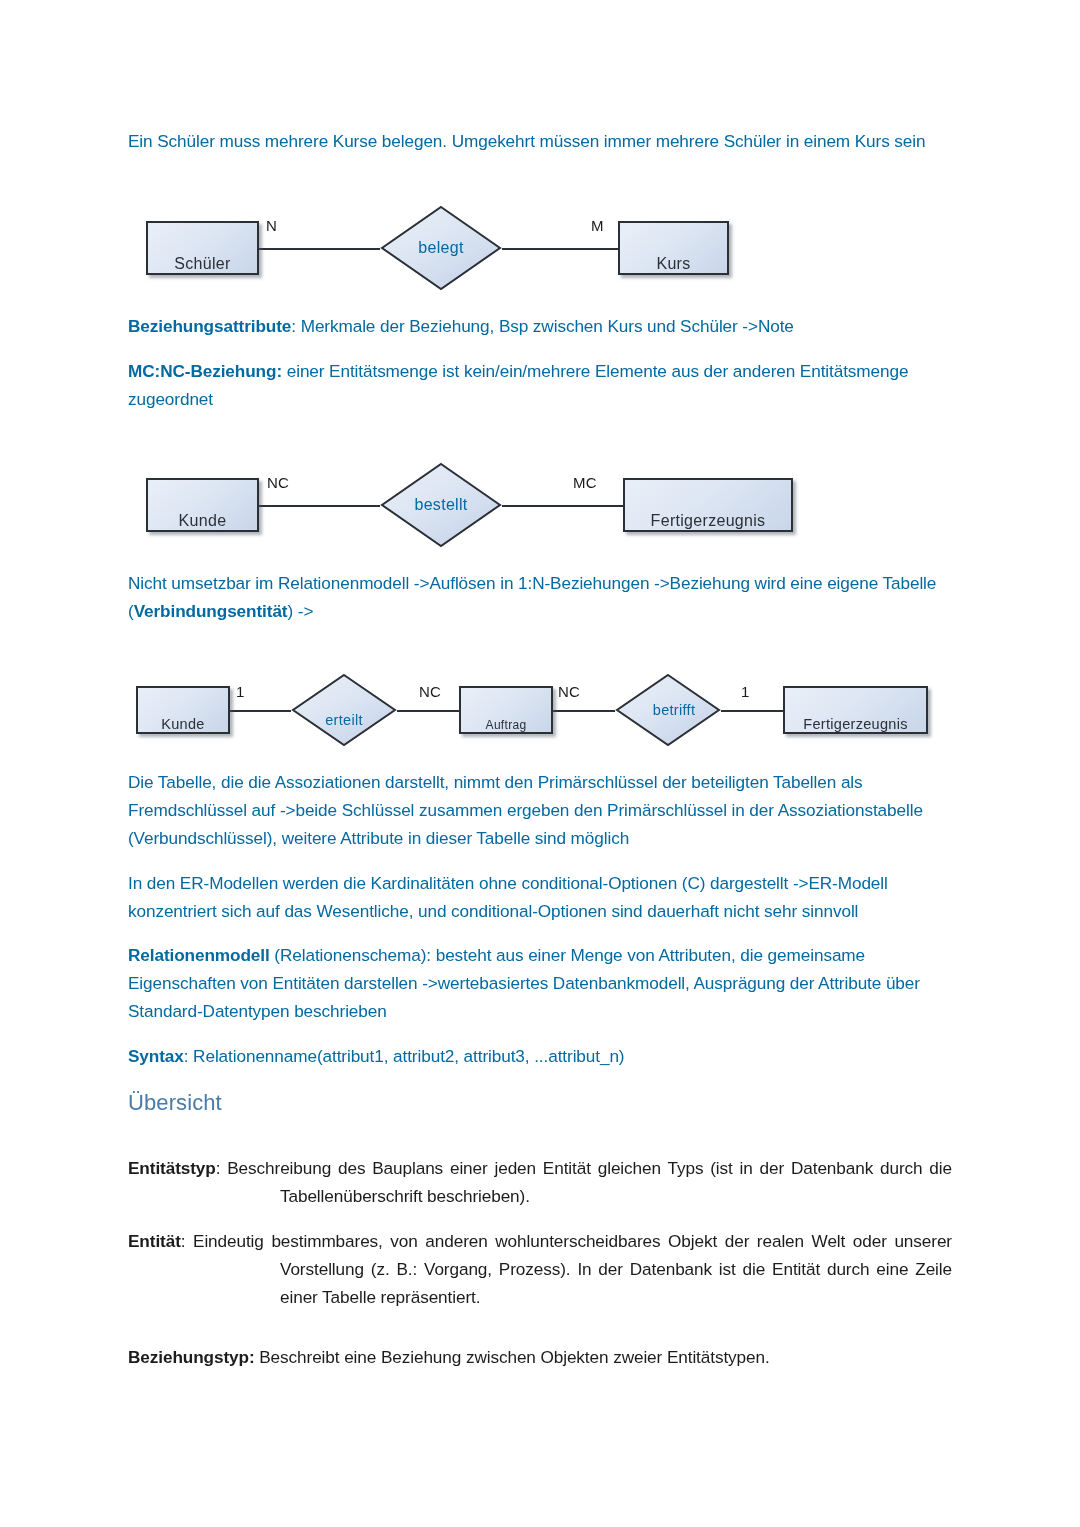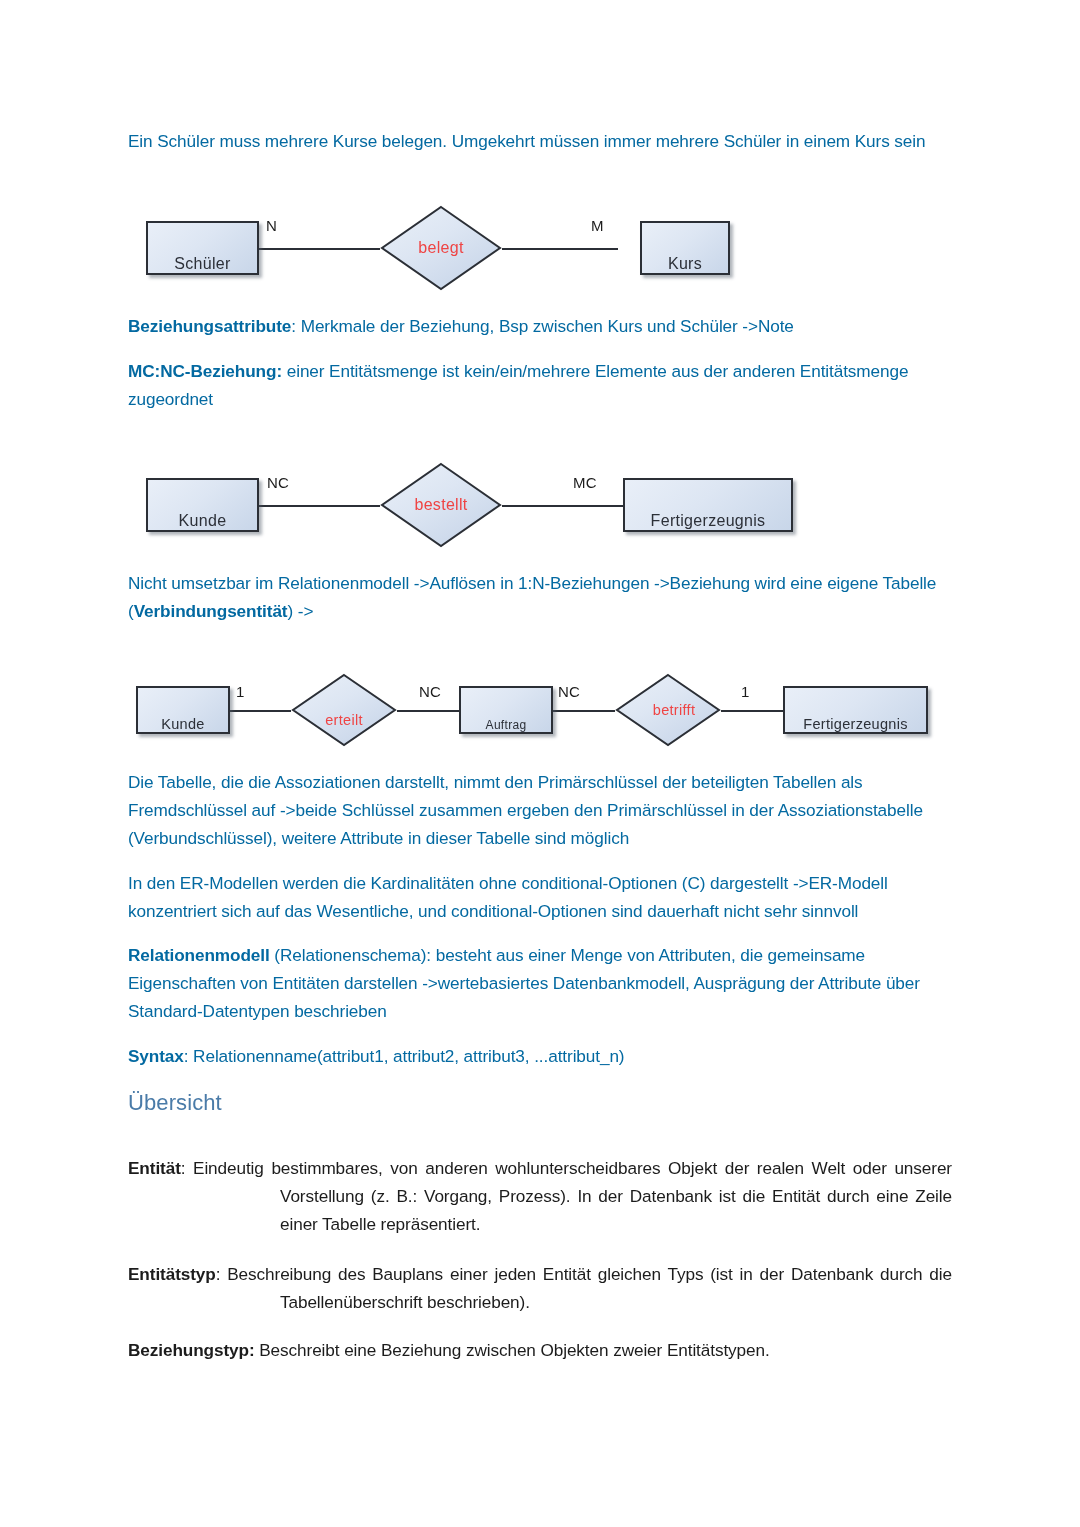--- a/index.html
+++ b/index.html
@@ -97,21 +97,21 @@
   }
   .er-rel .diamond-svg {
     position: absolute;
     left: 0; top: 0;
     overflow: visible;
   }
   .er-rel .rel-label {
     position: relative;
     z-index: 2;
     font-size: 16px;
-    color: #ef4444;
+    color: #0369a1;
     letter-spacing: 0.3px;
     white-space: nowrap;
   }
 
   .er-line {
     position: absolute;
     height: 0;
     border-top: 2px solid #2b2f36;
   }
 
@@ -132,21 +132,21 @@
     <p class="para">Ein Schüler muss mehrere Kurse belegen. Umgekehrt müssen immer mehrere Schüler in einem Kurs sein</p>
 
     <div class="er-diagram" style="height:118px; margin-top:14px;">
       <div class="er-wrap" style="height:118px;">
         <div class="er-line" style="left:131px; top:75px; width:121px;"></div>
         <div class="er-line" style="left:374px; top:75px; width:116px;"></div>
 
         <div class="er-entity" style="left:18px; top:48px; width:113px; height:54px;">
           <span>Schüler</span>
         </div>
-        <div class="er-entity" style="left:512px; top:48px; width:90px; height:54px;">
+        <div class="er-entity" style="left:490px; top:48px; width:111px; height:54px;">
           <span>Kurs</span>
         </div>
 
         <div class="er-rel" style="left:252px; top:32px; width:122px; height:86px;">
           <svg class="diamond-svg" width="122" height="86" viewBox="0 0 122 86">
             <defs>
               <linearGradient id="gradD1" x1="0" y1="0" x2="0.85" y2="1">
                 <stop offset="0%" stop-color="#eaf0f8"></stop>
                 <stop offset="45%" stop-color="#dde6f3"></stop>
                 <stop offset="100%" stop-color="#c6d4e8"></stop>
@@ -265,25 +265,25 @@
       <b>Relationenmodell</b><span> (Relationenschema): besteht aus einer Menge von Attributen, die gemeinsame Eigenschaften von Entitäten darstellen -&gt;wertebasiertes Datenbankmodell, Ausprägung der Attribute über Standard-Datentypen beschrieben</span>
     </p>
 
     <p class="para">
       <b>Syntax</b><span>: Relationenname(attribut1, attribut2, attribut3, ...attribut_n)</span>
     </p>
 
     <h1 class="heading" style="margin-top:18px;">Übersicht</h1>
 
     <div class="deflist" style="margin-top:38px;">
+      <p class="defitem" style="margin-top:22px;">
+        <b>Entitätstyp</b><span>: </span><span>Beschreibung des Bauplans einer jeden Entität gleichen Typs (ist in der Datenbank durch die Tabellenüberschrift beschrieben).</span>
+      </p>
       <p class="defitem">
         <b>Entität</b><span>: </span><span>Eindeutig bestimmbares, von anderen wohlunterscheidbares Objekt der realen Welt oder unserer Vorstellung (z. B.: Vorgang, Prozess). In der Datenbank ist die Entität durch eine Zeile einer Tabelle repräsentiert.</span>
       </p>
-      <p class="defitem" style="margin-top:22px;">
-        <b>Entitätstyp</b><span>: </span><span>Beschreibung des Bauplans einer jeden Entität gleichen Typs (ist in der Datenbank durch die Tabellenüberschrift beschrieben).</span>
-      </p>
-      <p class="defitem nojust" style="margin-top:20px;">
+      <p class="defitem nojust" style="margin-top:32px;">
         <b>Beziehungstyp:</b><span> </span><span>Beschreibt eine Beziehung zwischen Objekten zweier Entitätstypen.</span>
       </p>
     </div>
 
   </div>
 </div>
 
 </body></html>

